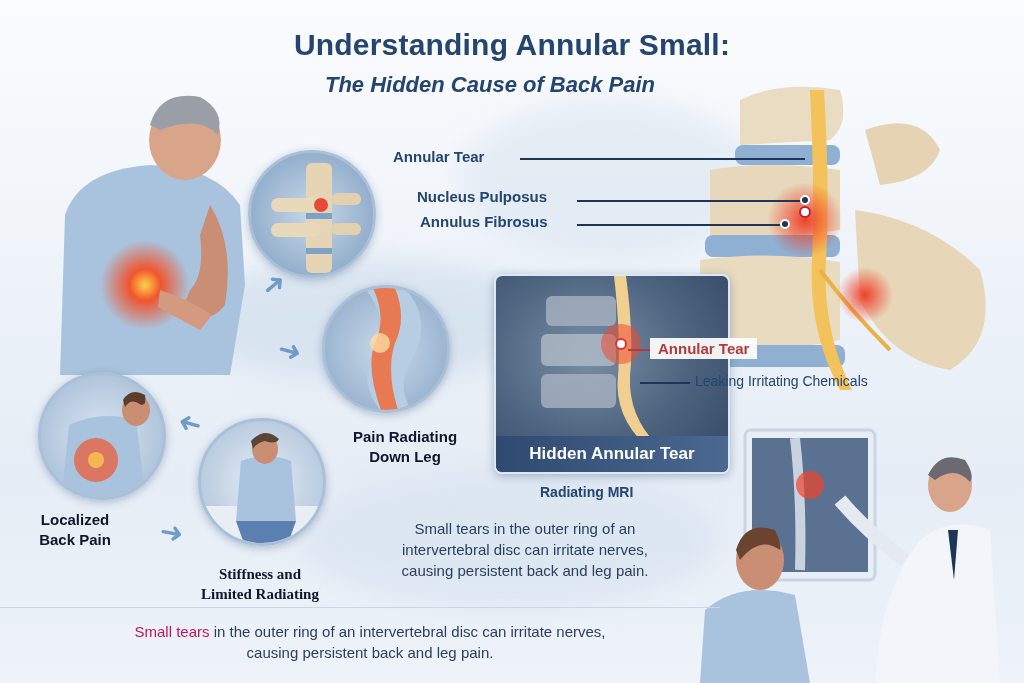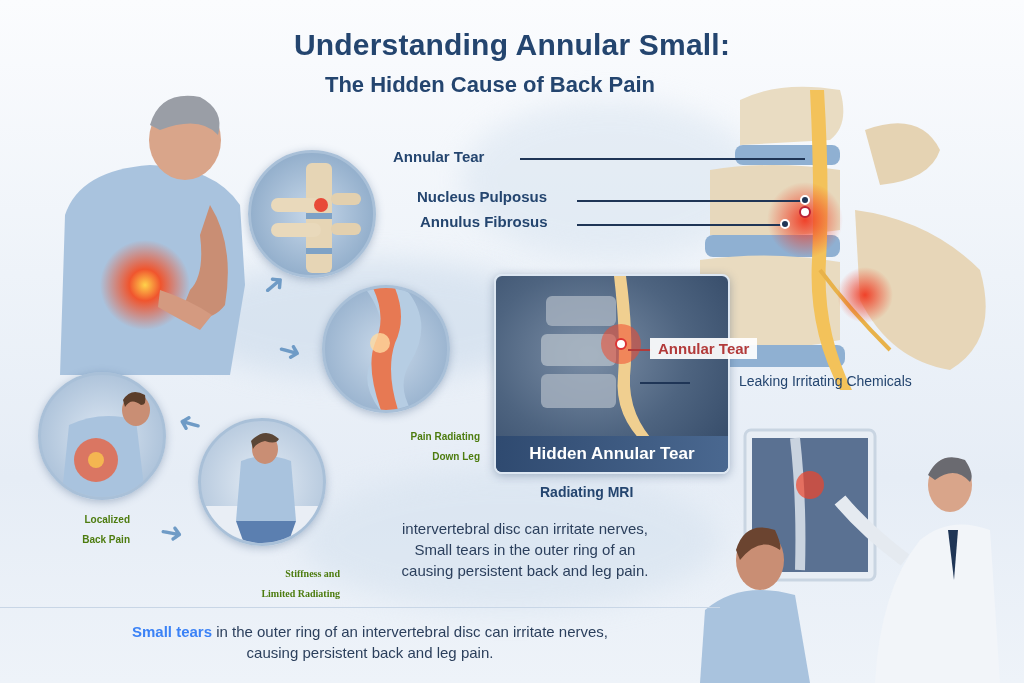--- a/index.html
+++ b/index.html
@@ -10,31 +10,31 @@
     position: relative;
     color: #244268;
   }
   .wisp { position: absolute; border-radius: 50%; filter: blur(14px); opacity: .55; }
   .title {
     position: absolute; left: 232px; top: 28px; width: 560px; text-align: center;
     font-size: 30px; font-weight: bold; color: #24456f; letter-spacing: .2px;
   }
   .subtitle {
     position: absolute; left: 255px; top: 72px; width: 470px; text-align: center;
-    font-size: 22px; font-weight: bold; color: #24456f;
+    font-size: 22px; font-weight: bold; color: #24456f; font-style: italic;
   }
   .label { position: absolute; font-weight: bold; color: #24456f; }
   .callout-line { position: absolute; height: 2px; background: #1f3556; }
   .dot { position: absolute; width: 10px; height: 10px; border-radius: 50%; background: #1f3556; border: 2px solid #fff; }
   .circle {
     position: absolute; border-radius: 50%; overflow: hidden;
     border: 3px solid #a9c0d8; box-shadow: 0 2px 8px rgba(60,90,130,.35);
   }
   .arrow { position: absolute; color: #6f9bc6; font-size: 28px; font-weight: bold; }
-  .caption { position: absolute; text-align: right; font-weight: bold; color: #4d7c0f; font-size: 10px; line-height: 20px; }
+  .caption { position: absolute; text-align: center; font-weight: bold; color: #0f172a; font-size: 15px; line-height: 20px; }
   .body-text { position: absolute; text-align: center; color: #2b3f5c; font-size: 15px; line-height: 21px; }
   .mri-box {
     position: absolute; left: 494px; top: 274px; width: 236px; height: 200px;
     border: 2px solid #dde7f2; border-radius: 8px; overflow: hidden;
     background: radial-gradient(ellipse at 40% 40%, #7b8ea6 0%, #4e6480 50%, #2f4563 100%);
     box-shadow: 0 2px 10px rgba(40,70,110,.35);
   }
   .mri-banner {
     position: absolute; left: 0; bottom: 0; width: 100%; height: 36px;
     background: linear-gradient(90deg, #2f4a70, #4a6890);
@@ -173,44 +173,44 @@
     <rect x="45" y="98" width="75" height="34" rx="6" fill="#a8b3c0" opacity=".8"></rect>
     <path d="M118 0 Q125 60 122 100 Q118 140 150 170 L162 170 Q132 140 134 100 Q138 60 130 0 Z" fill="#f0cf90"></path>
     <circle cx="125" cy="68" r="20" fill="#f04a2e" opacity=".55"></circle>
     <circle cx="125" cy="68" r="5" fill="#fff" stroke="#d33" stroke-width="2"></circle>
   </svg>
   <div class="mri-banner">Hidden Annular Tear</div>
 </div>
 <div class="callout-line" style="left:628px;top:349px;width:24px;background:#b23a3a;"></div>
 <div class="tag-red">Annular Tear</div>
 <div class="callout-line" style="left:640px;top:382px;width:50px;"></div>
-<div class="label" style="left:695px;top:373px;font-size:14px;font-weight:normal;color:#24456f;margin-left:44px;">Leaking Irritating Chemicals</div>
+<div class="label" style="left:695px;top:373px;font-size:14px;font-weight:normal;color:#24456f;">Leaking Irritating Chemicals</div>
 <div class="label" style="left:540px;top:484px;font-size:14px;">Radiating MRI</div>
 
 <div style="position:absolute;left:700px;top:420px;width:310px;height:263px;">
   <svg width="310" height="263" viewBox="0 0 310 263">
     <rect x="45" y="10" width="130" height="150" rx="6" fill="#e8eef5" stroke="#c9d5e2" stroke-width="3"></rect>
     <rect x="52" y="18" width="116" height="134" fill="#5a7192"></rect>
     <path d="M95 18 Q102 80 100 150" stroke="#c9d3df" stroke-width="10" fill="none"></path>
     <circle cx="110" cy="65" r="14" fill="#f0452a" opacity=".7"></circle>
     <path d="M220 120 Q250 95 290 110 L300 263 L175 263 Q180 170 220 120 Z" fill="#f2f5f9"></path>
     <ellipse cx="250" cy="65" rx="22" ry="27" fill="#d9a58a"></ellipse>
     <path d="M228 55 Q240 30 265 40 Q275 55 270 62 Q255 45 235 60 Z" fill="#6a6a70"></path>
     <path d="M248 110 L254 160 L258 110 Z" fill="#1f3556"></path>
     <path d="M205 140 Q165 110 140 80" stroke="#e5eaf0" stroke-width="14" fill="none"></path>
     <path d="M0 263 L5 190 Q40 160 95 175 L110 263 Z" fill="#a9c3de"></path>
     <ellipse cx="60" cy="140" rx="24" ry="30" fill="#c98e74"></ellipse>
     <path d="M36 130 Q45 100 75 110 Q82 125 80 130 Q60 115 40 140 Z" fill="#6b4430"></path>
   </svg>
 </div>
 
 <div class="body-text" style="left:340px;top:518px;width:370px;">
+  <div>Small tears in the outer ring of an</div>
   <div>intervertebral disc can irritate nerves,</div>
-  <div>Small tears in the outer ring of an</div>
   <div>causing persistent back and leg pain.</div>
 </div>
 
 <div class="divider"></div>
 
 <div class="body-text" style="left:60px;top:621px;width:620px;">
-  <div><span style="font-weight:bold;color:#3b82f6;">Small tears</span><span> in the outer ring of an intervertebral disc can irritate nerves,</span></div>
+  <div><span style="font-weight:normal;color:#be185d;">Small tears</span><span> in the outer ring of an intervertebral disc can irritate nerves,</span></div>
   <div>causing persistent back and leg pain.</div>
 </div>
 
 </body></html>

